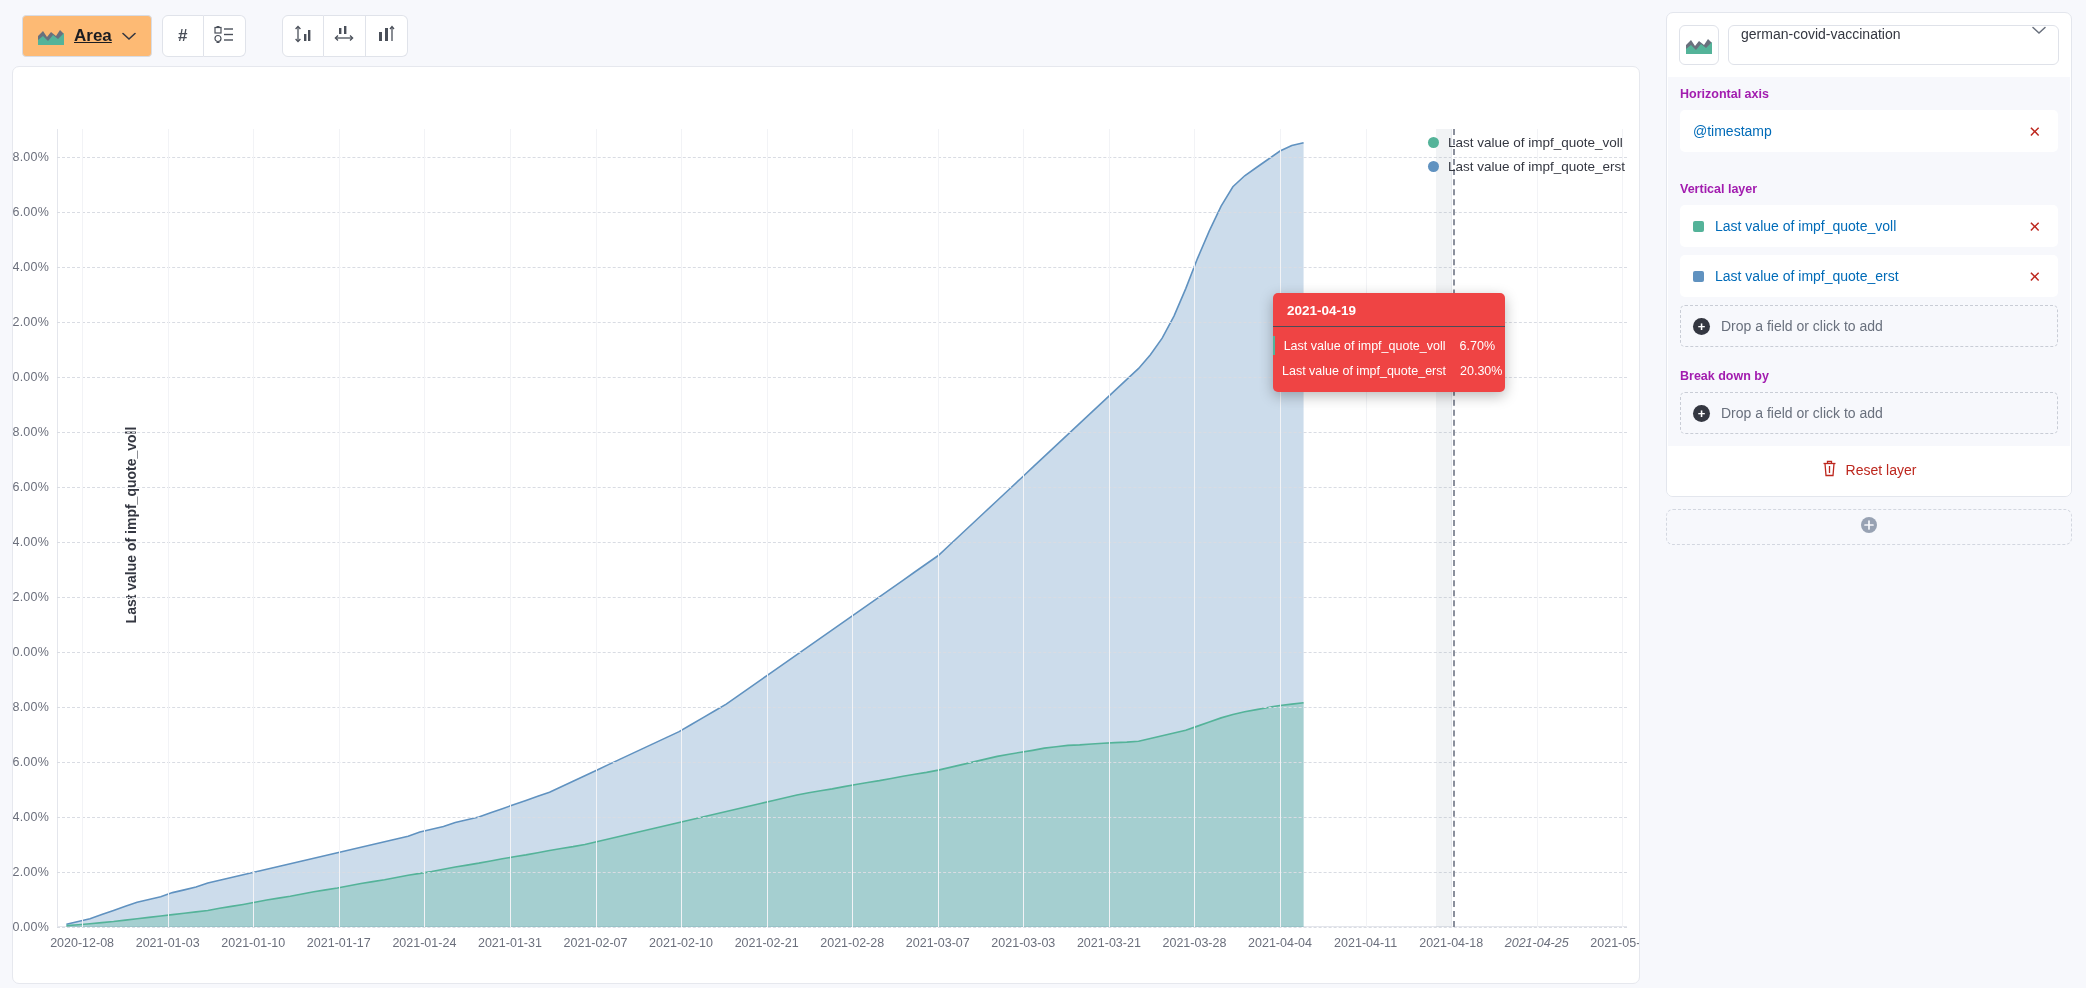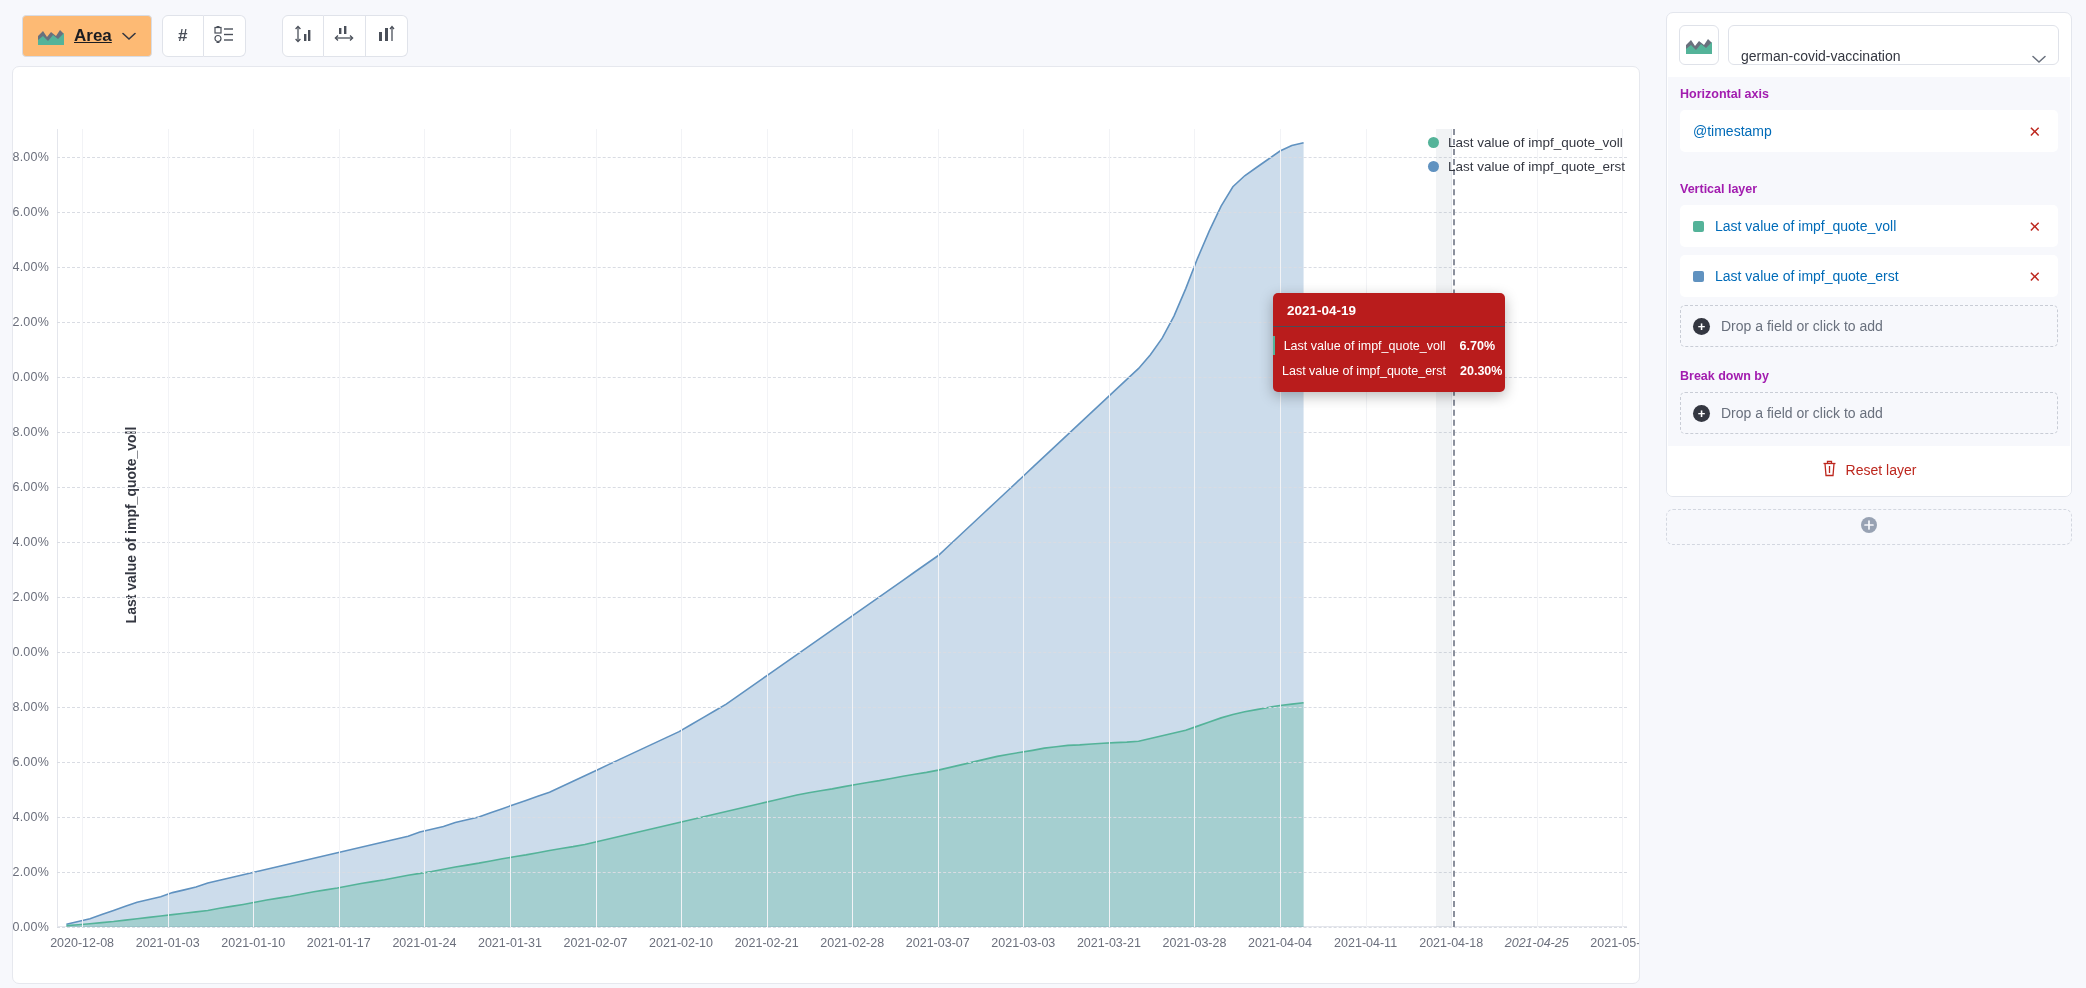--- a/index.html
+++ b/index.html
@@ -143,42 +143,42 @@
     display: flex; flex-direction: column; gap: 9px;
   }
   .legend-item { display: flex; align-items: center; gap: 9px; cursor: pointer; }
   .legend-dot { width: 11px; height: 11px; border-radius: 50%; display:block; }
   .legend-label { font-size: 13.5px; color: #343741; white-space: nowrap; }
 
   
   .tooltip {
     position: absolute;
     left: 1260px; top: 226px;
-    background: #b91c1c;
+    background: #ef4444;
     border-radius: 5px;
     color: #ffffff;
     padding: 0;
     width: 232px;
     box-shadow: 0 4px 14px rgba(0,0,0,.28);
     z-index: 30;
   }
   .tt-header {
     font-size: 13.5px; font-weight: 700;
     padding: 10px 12px 8px 14px;
     border-bottom: 1px solid #4a4d57;
   }
   .tt-rows { padding: 6px 10px 9px 0; }
   .tt-row {
     display: flex; align-items: center;
     font-size: 12.5px;
     padding: 3px 0 3px 0;
   }
   .tt-swatch { width: 4px; align-self: stretch; min-height: 19px; margin-right: 9px; }
   .tt-name { flex: 1; white-space: nowrap; }
-  .tt-val { font-weight: 700; margin-left: 14px; white-space: nowrap; }
+  .tt-val { font-weight: 400; margin-left: 14px; white-space: nowrap; }
 
   
   .right-col {
     width: 426px; height: 988px;
     background: #f7f8fc;
     padding: 12px 14px 0 6px;
   }
   .cfg-card {
     background: #ffffff;
     border: 1px solid #e3e6ed;
@@ -194,21 +194,21 @@
     width: 40px; height: 40px;
     border: 1px solid #dfe2e9; border-radius: 6px;
     background: #fff;
     display:flex; align-items:center; justify-content:center;
     cursor: pointer;
   }
   .ds-select {
     flex: 1; height: 40px;
     border: 1px solid #dfe2e9; border-radius: 6px;
     background: #fff;
-    display: flex; align-items: flex-end;
+    display: flex; align-items: flex-start;
     padding: 0 12px;
     font-size: 14px; color: #343741;
     cursor: pointer;
     position: relative;
   }
   .ds-select .chev-r { position: absolute; right: 12px; }
 
   .dim-group { padding: 10px 12px 12px 12px; background: #f7f8fc; margin: 0 1px; }
   .dim-title { font-size: 12.5px; font-weight: 700; color: #a21caf; margin-bottom: 9px; }
 

